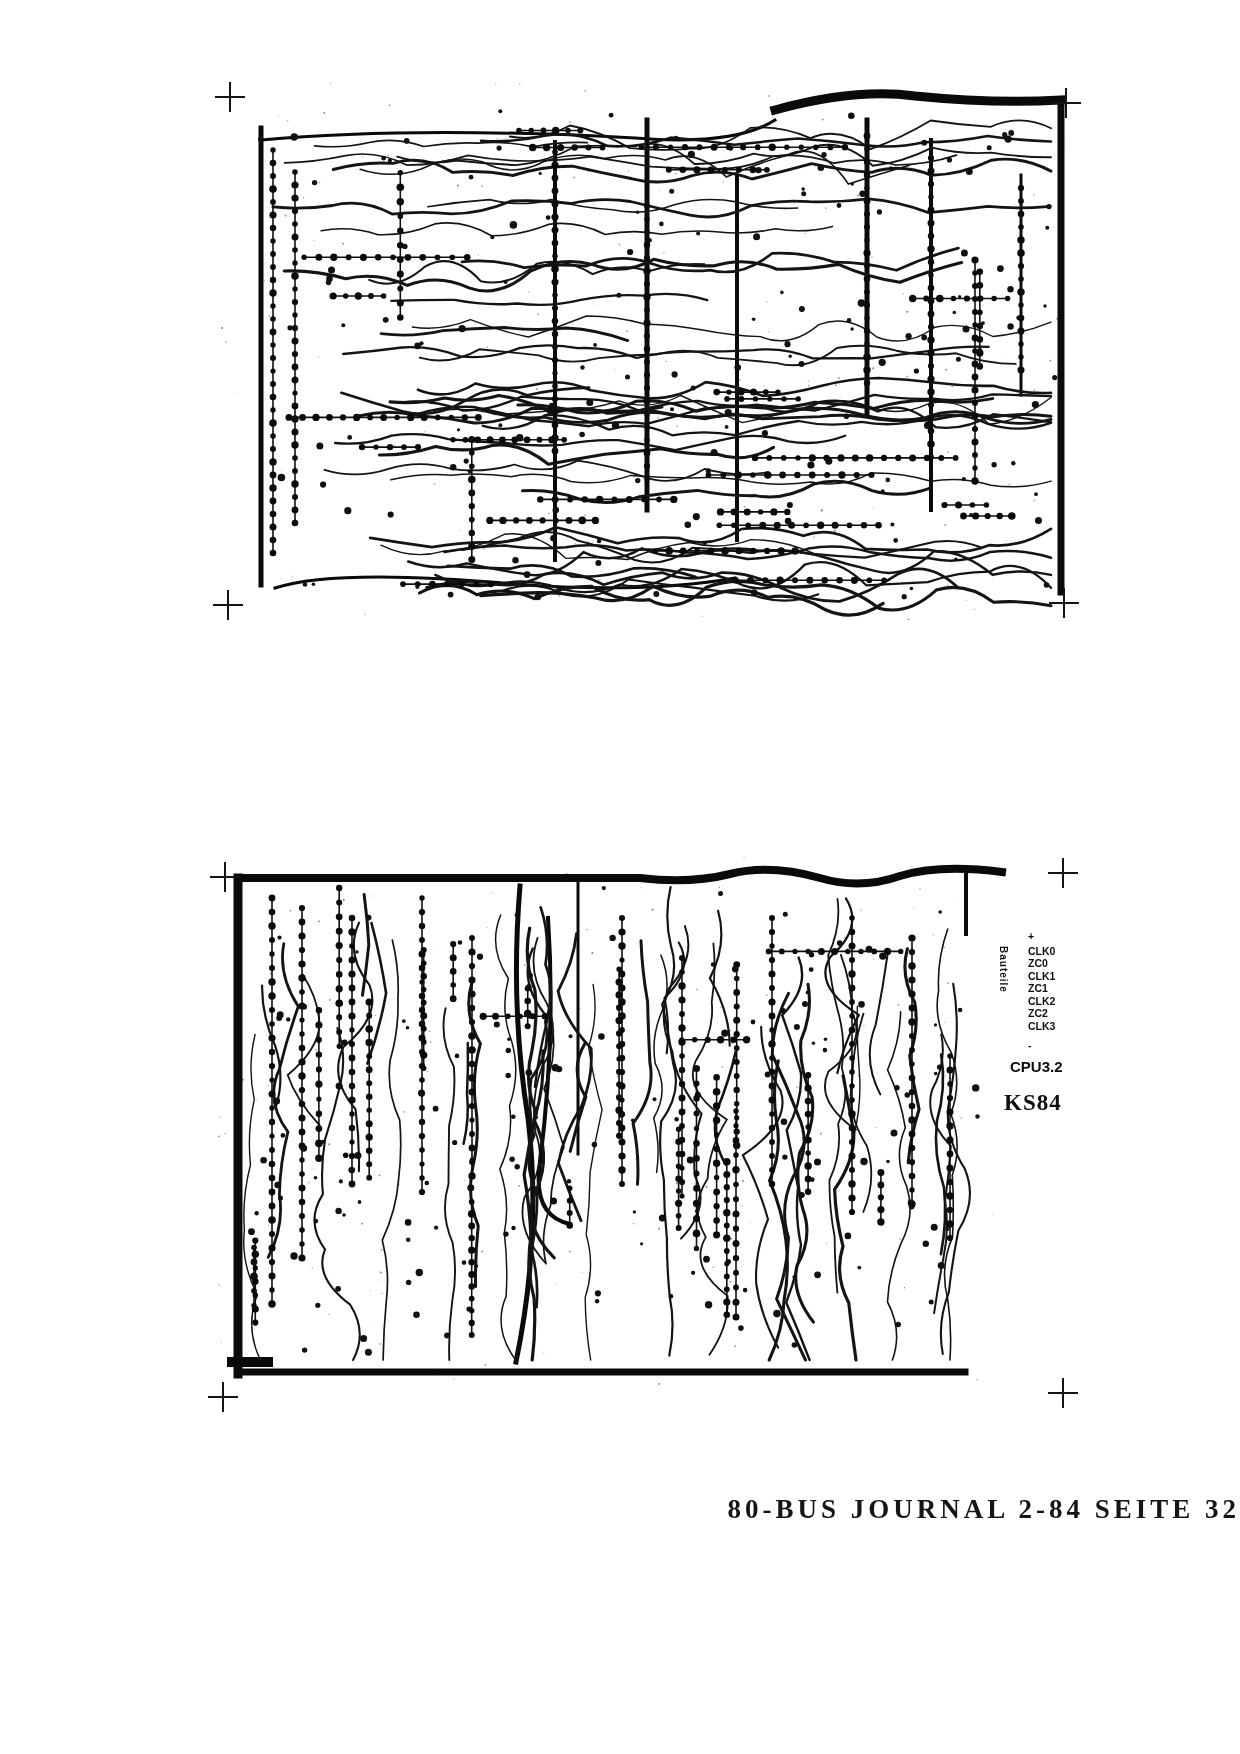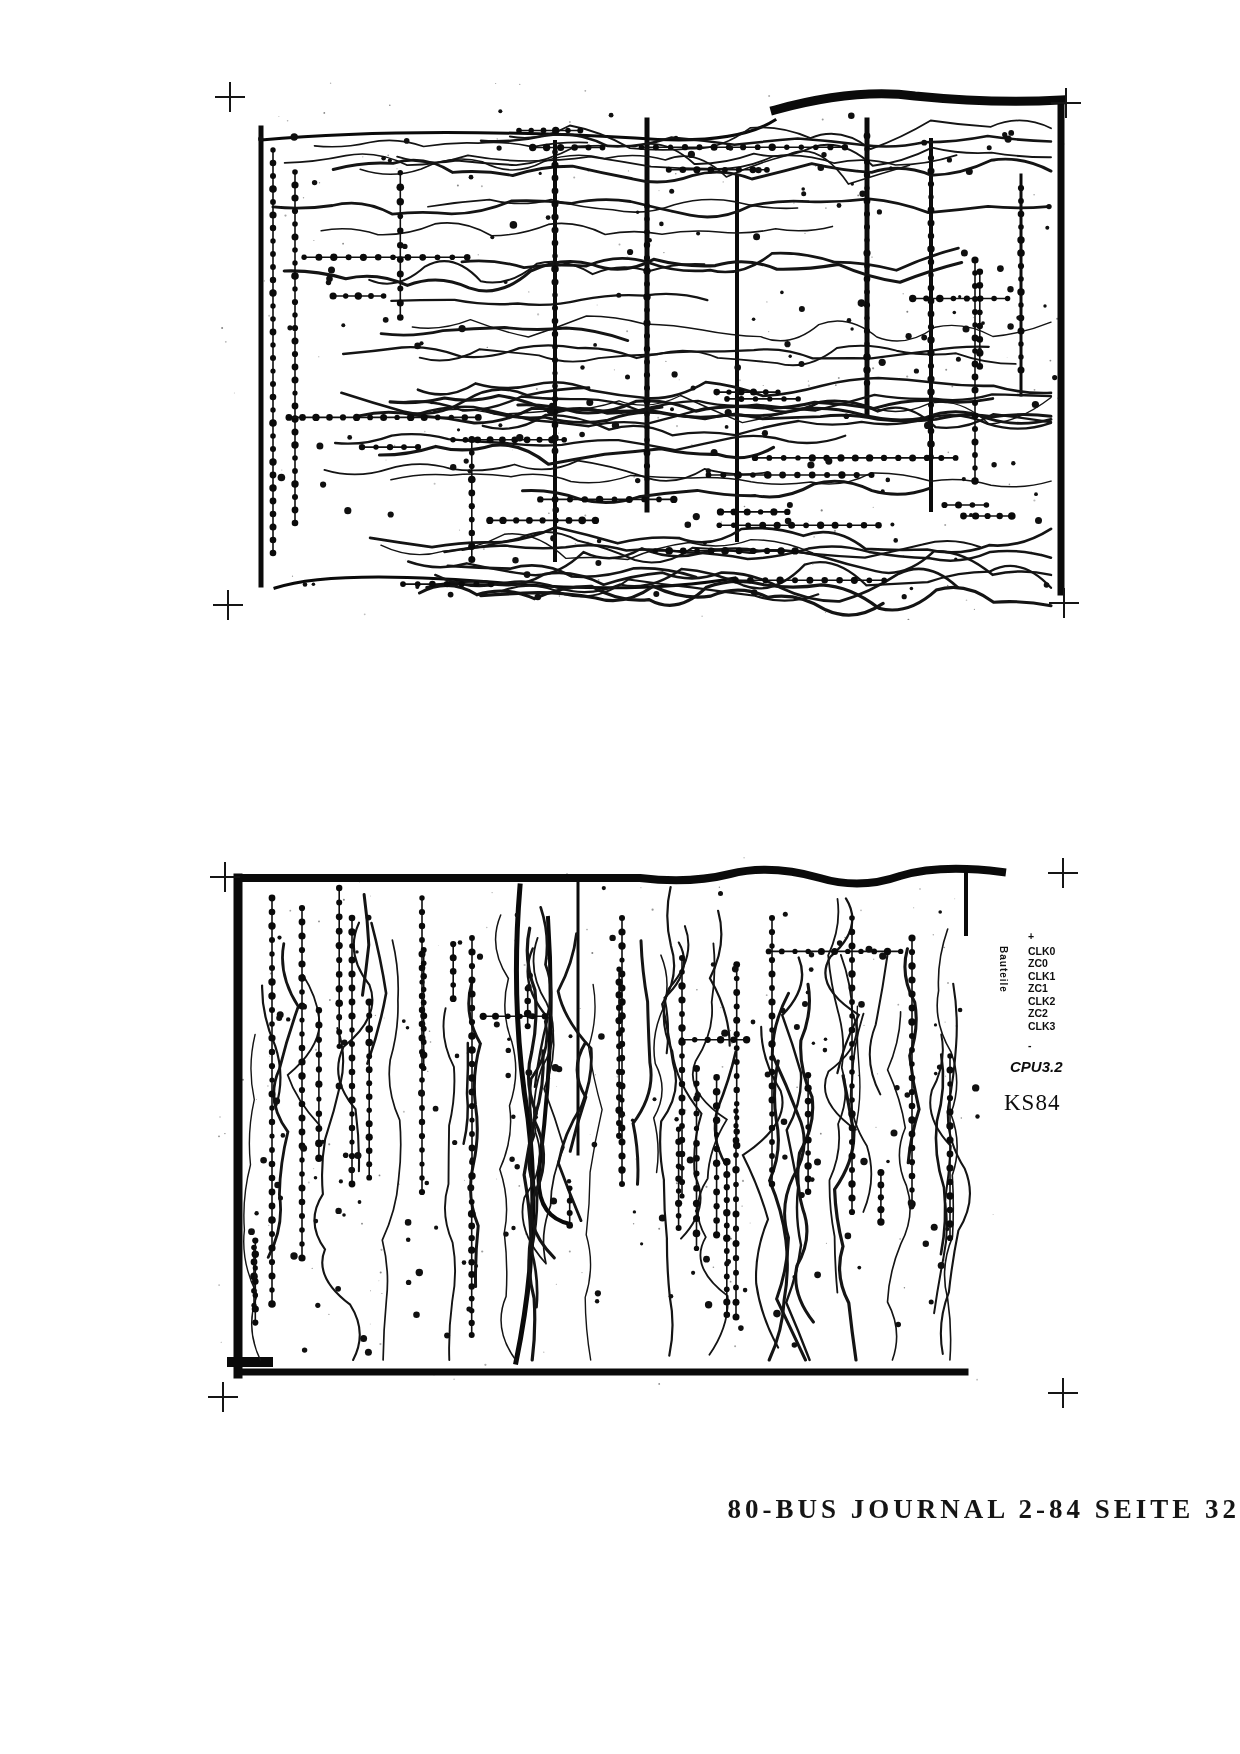--- a/index.html
+++ b/index.html
@@ -25,26 +25,26 @@
   }
   .clk-col {
     position:absolute; left:818px; top:74px;
     font-size:10.5px; font-weight:bold; line-height:12.5px; color:#0d0d0d;
   }
   .clk-col span { display:block; }
   .clk-col span:first-child { margin-bottom:2px; }
   .clk-col span:last-child { margin-top:7px; }
   .cpu-label {
     position:absolute; left:800px; top:202px;
-    font-size:15px; font-weight:bold; color:#0d0d0d;font-style:italic;
+    font-size:15px; font-weight:bold; color:#0d0d0d;
   }
   .ks-label {
     position:absolute; left:794px; top:234px;
     font-family:"Liberation Serif", serif;
-    font-size:23px; font-weight:normal; letter-spacing:1px; color:#0d0d0d;
+    font-size:23px; font-weight:bold; letter-spacing:1px; color:#0d0d0d;
   }
 
   .caption {
     position:absolute; left:0; top:1494px; width:100%;
     text-align:right;
     font-family:"Liberation Serif", serif;
     font-weight:bold; font-size:27px; letter-spacing:4px; color:#151515;
   }
 </style>
 </head>

